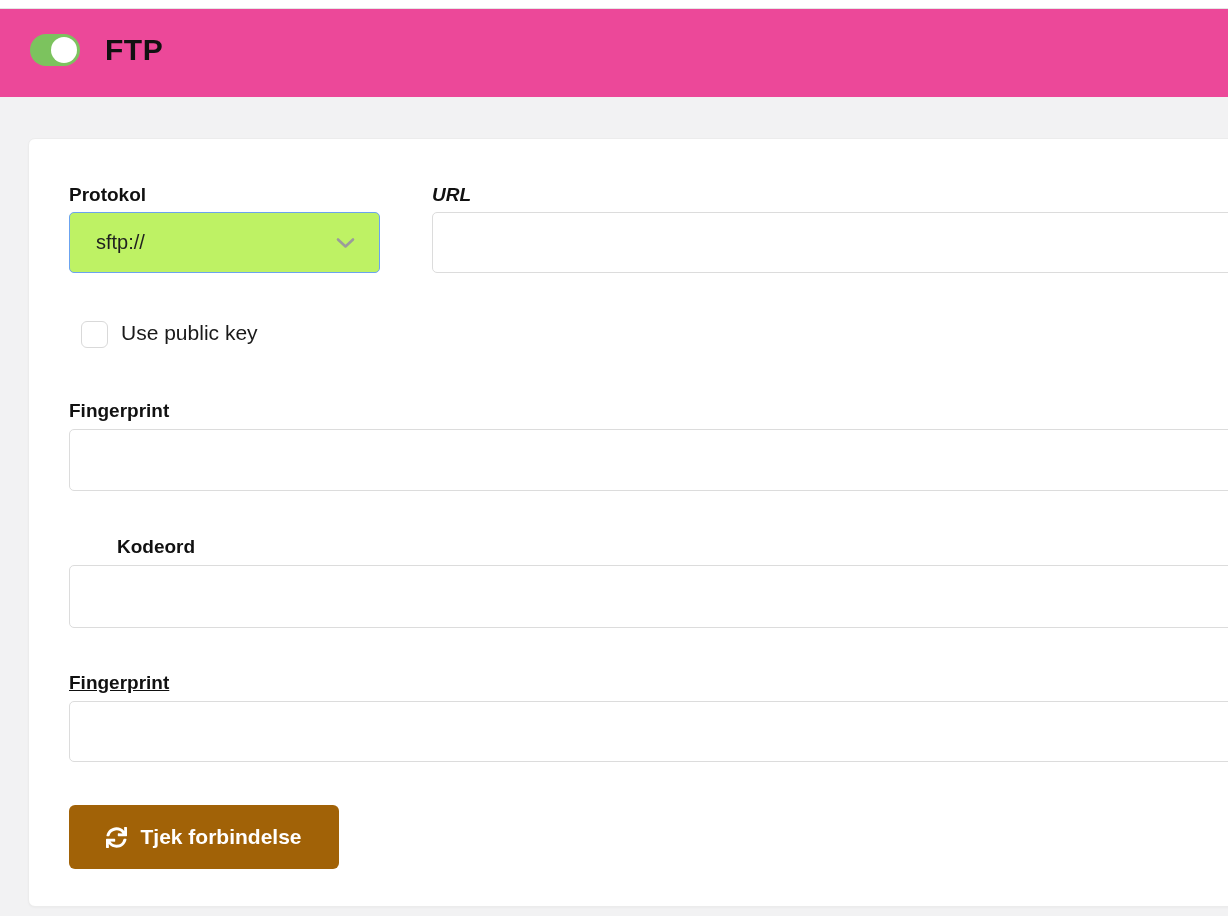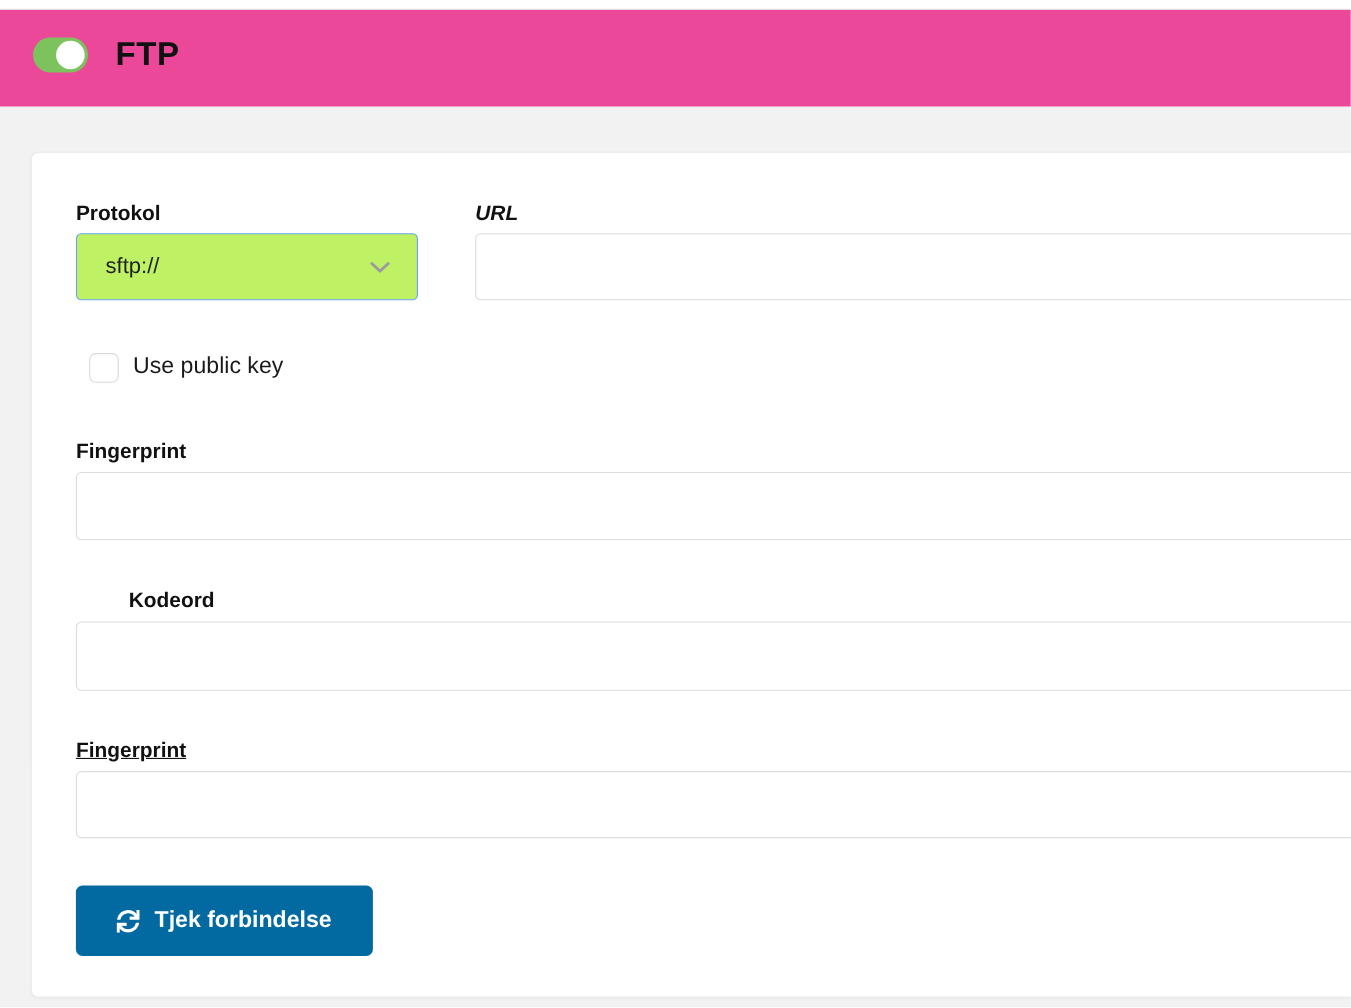--- a/index.html
+++ b/index.html
@@ -104,21 +104,21 @@
     background: #ffffff;
   }
   .checkbox-label {
     margin-left: 13px;
     font-size: 21px; color: #1a1a1a;
   }
   
   .check-btn {
     position: absolute; left: 40px; top: 666px;
     width: 270px; height: 64px;
-    background: #0369a1;
+    background: #a16207;
     border: none;
     border-radius: 6px;
     color: #ffffff;
     font-size: 21px; font-weight: 700;
     font-family: "Liberation Sans", sans-serif;
     display: flex; align-items: center; justify-content: center;
     gap: 13px;
     cursor: pointer;
   }
   .check-btn svg { flex: 0 0 auto; }

